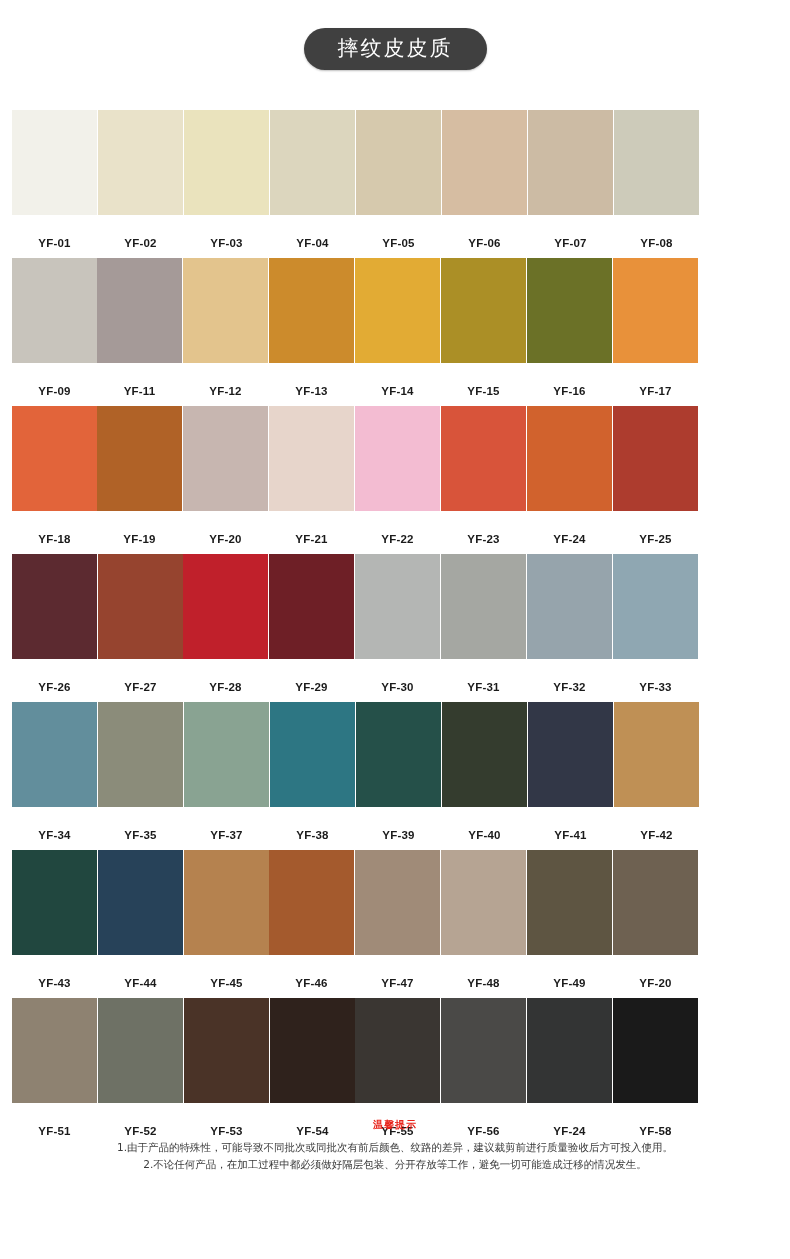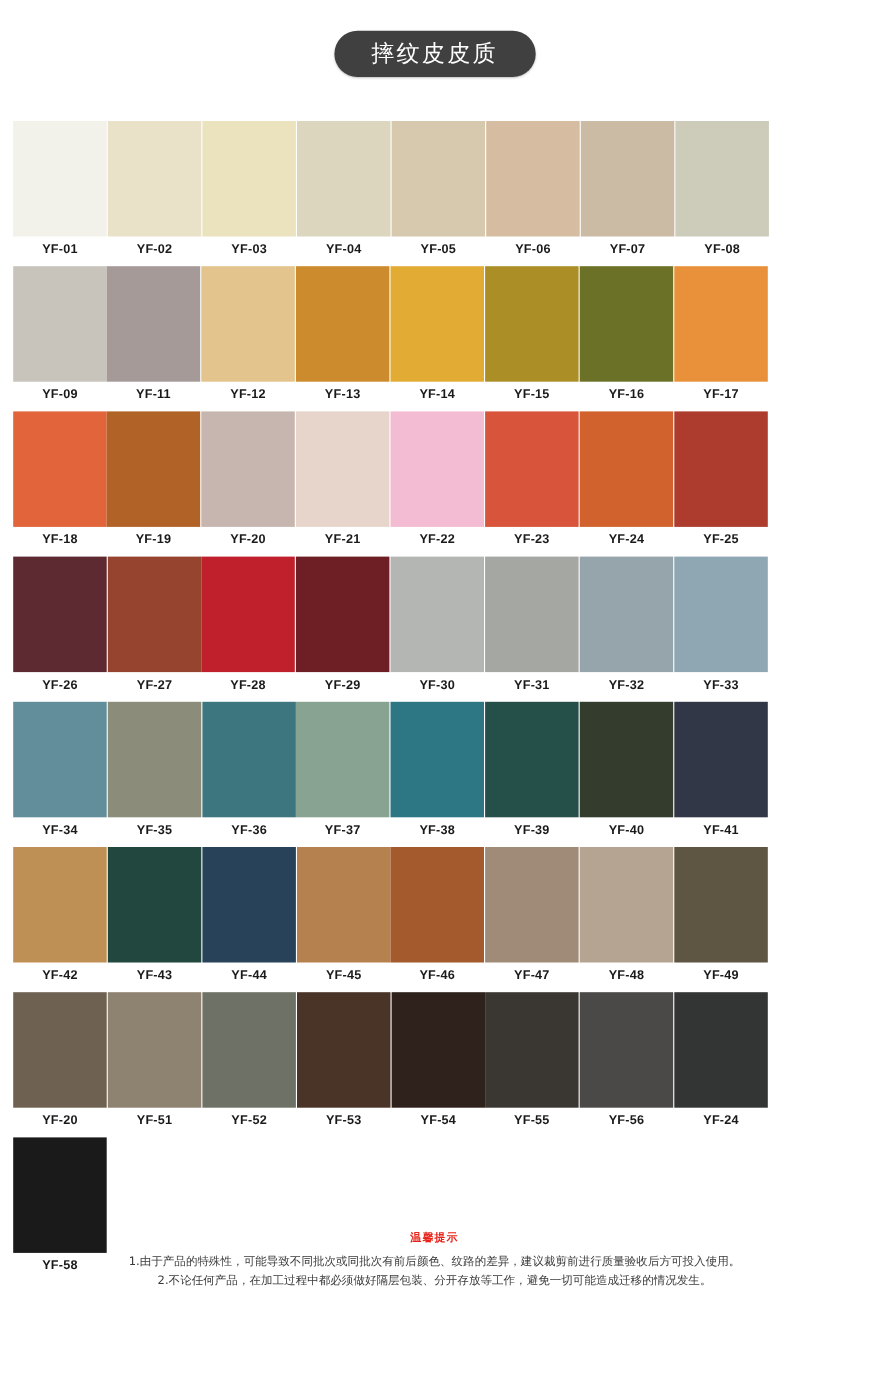--- a/index.html
+++ b/index.html
@@ -52,20 +52,21 @@
     width: 790px;
     box-sizing: border-box;
   }
   .cell {
     width: 85px;
     margin-right: 1px;
     margin-bottom: 0px;
     display: flex;
     flex-direction: column;
     align-items: center;
+    gap: 16px;
   }
   .cell.rowend { margin-right: 0; }
   .chip {
     width: 85px;
     height: 105px;
     display: block;
   }
   .chip-label {
     font-size: 11.5px;
     font-weight: bold;
@@ -238,24 +239,20 @@
         <div class="chip-label">YF-33</div>
       </div>
       <div class="cell">
         <div class="chip" style="background: rgb(98, 142, 156);"></div>
         <div class="chip-label">YF-34</div>
       </div>
       <div class="cell">
         <div class="chip" style="background: rgb(139, 140, 122);"></div>
         <div class="chip-label">YF-35</div>
       </div>
-      <div class="cell rowend">
-        <div class="chip" style="background: rgb(62, 118, 128);"></div>
-        <div class="chip-label">YF-36</div>
-      </div>
       <div class="cell">
         <div class="chip" style="background: rgb(137, 163, 146);"></div>
         <div class="chip-label">YF-37</div>
       </div>
       <div class="cell">
         <div class="chip" style="background: rgb(45, 118, 131);"></div>
         <div class="chip-label">YF-38</div>
       </div>
       <div class="cell">
         <div class="chip" style="background: rgb(37, 80, 73);"></div>

